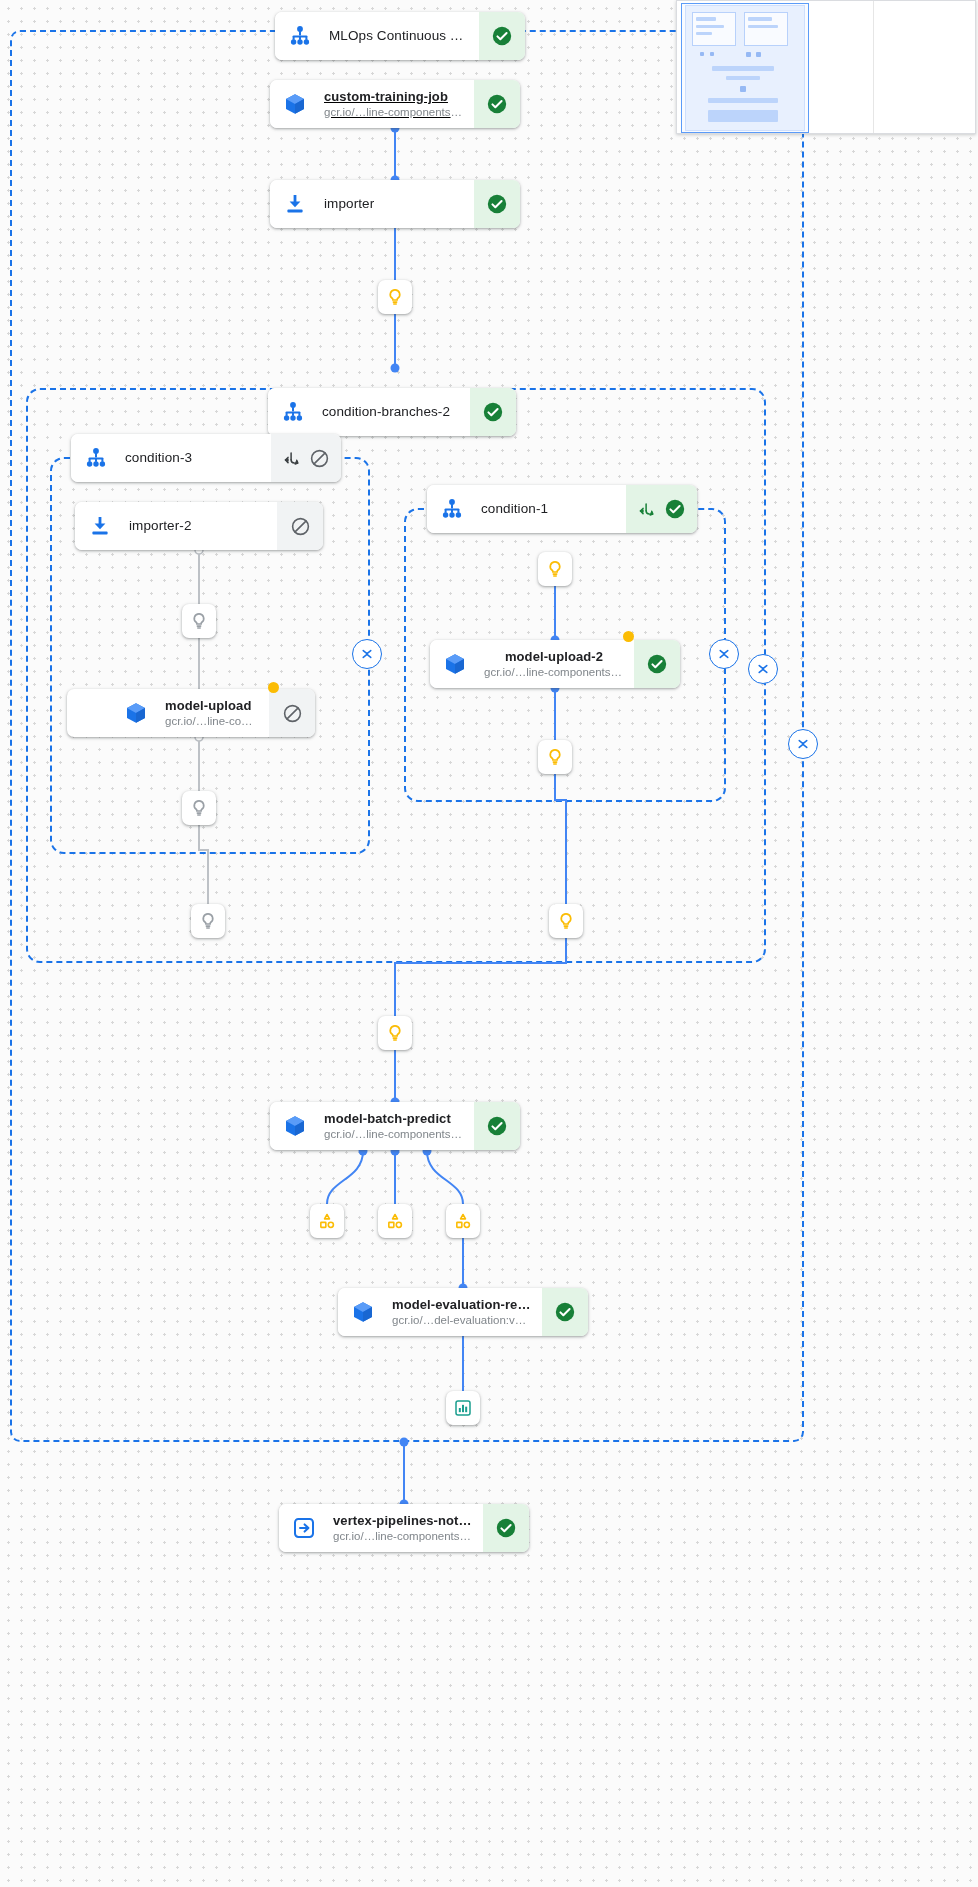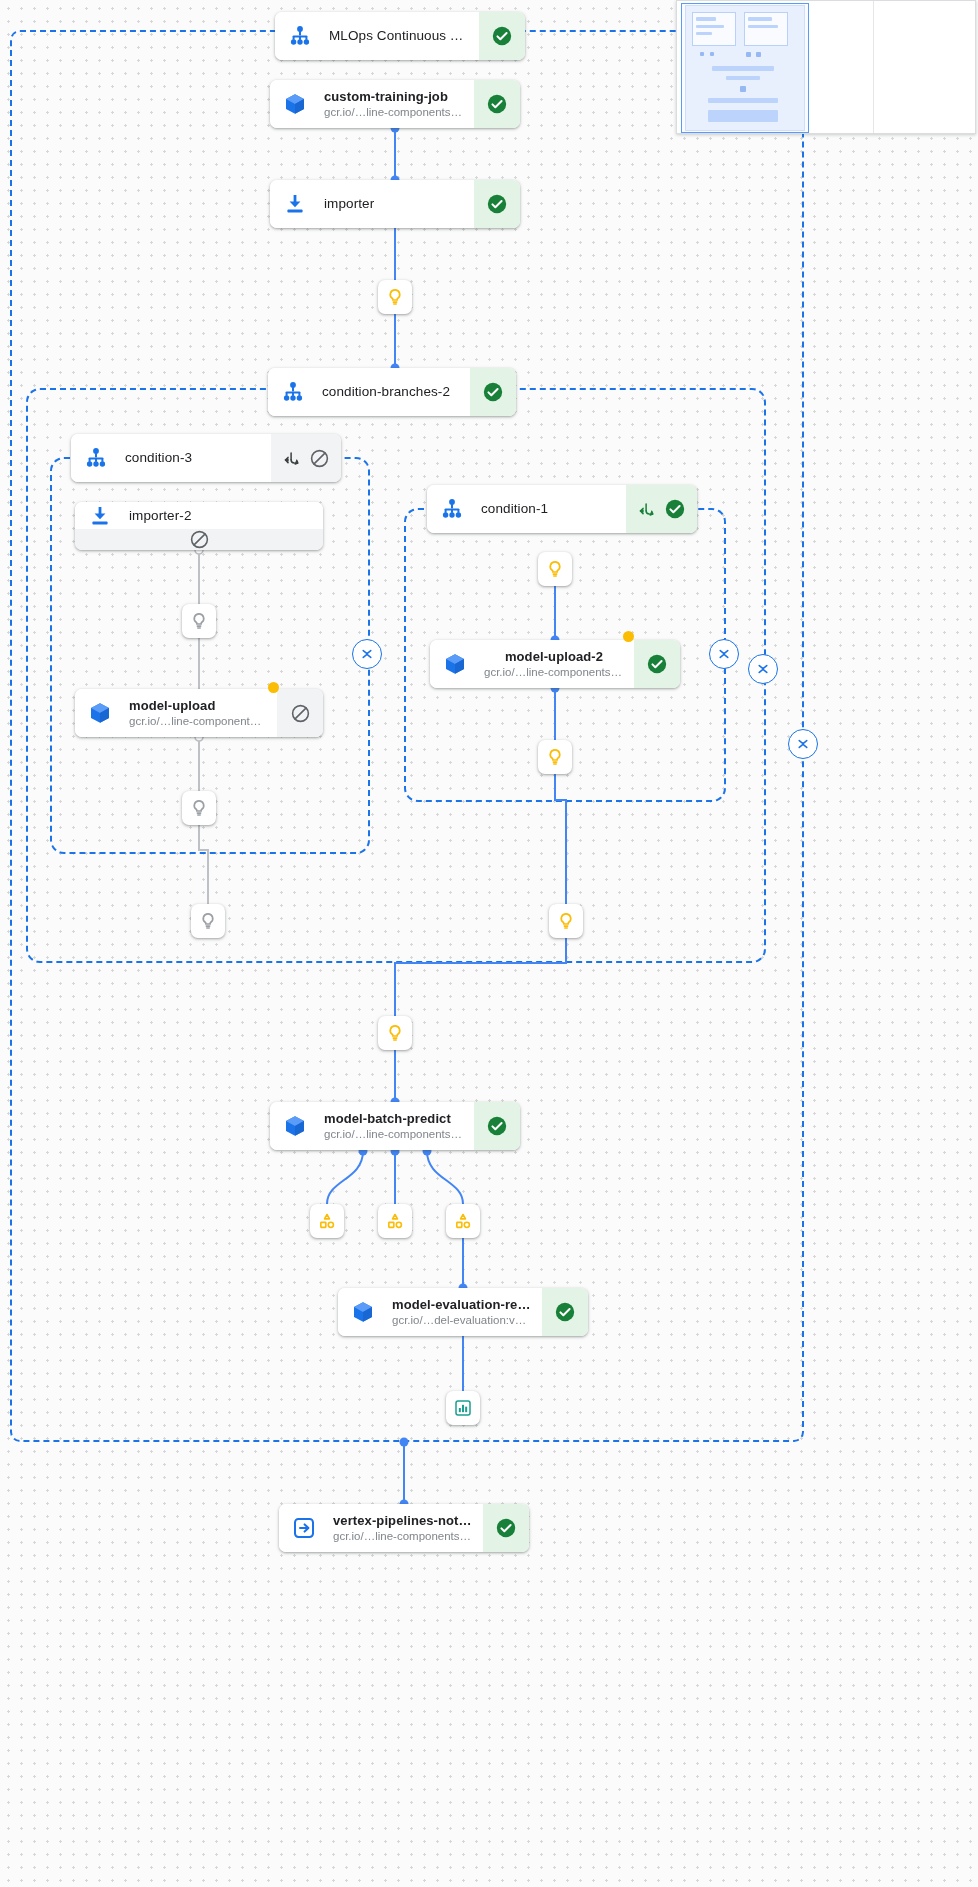--- a/index.html
+++ b/index.html
@@ -219,21 +219,21 @@
       </span>
     </div>
     <div class="nstatus ok">
       <svg width="22" height="22" viewBox="0 0 24 24">
         <circle cx="12" cy="12" r="10" fill="#188038"></circle>
         <path d="M7 12.4l3.2 3.2L17 8.8" fill="none" stroke="#fff" stroke-width="2.2" stroke-linecap="round" stroke-linejoin="round"></path>
       </svg>
     </div>
   </div>
 
-  <div class="node" style="left:270px; top:80px; width:250px;">
+  <div class="node" style="left:270px; top:80px; width:250px;text-decoration:underline;">
     <div class="nbody">
       <span class="nicon">
         <svg width="24" height="24" viewBox="0 0 24 24">
             <g>
           <path d="M12 2.2 21 7v10l-9 4.8L3 17V7z" fill="#1a73e8"></path>
           <path d="M12 2.2 21 7l-9 4.9L3 7z" fill="#5a9cf8"></path>
           <path d="M12 11.9 21 7v10l-9 4.8z" fill="#1967d2"></path>
         </g>
           </svg>
       </span>
@@ -266,21 +266,21 @@
       </span>
     </div>
     <div class="nstatus ok">
       <svg width="22" height="22" viewBox="0 0 24 24">
         <circle cx="12" cy="12" r="10" fill="#188038"></circle>
         <path d="M7 12.4l3.2 3.2L17 8.8" fill="none" stroke="#fff" stroke-width="2.2" stroke-linecap="round" stroke-linejoin="round"></path>
       </svg>
     </div>
   </div>
 
-  <div class="node" style="left:268px; top:368px; width:248px;">
+  <div class="node" style="left:268px; top:388px; width:248px;">
     <div class="nbody">
       <span class="nicon">
         <svg width="24" height="24" viewBox="0 0 24 24">
             <g fill="#1a73e8">
           <circle cx="12" cy="5" r="2.9"></circle>
               <rect x="11" y="7.2" width="2" height="4.2"></rect>
           <rect x="4.6" y="11.4" width="14.8" height="2" rx="1"></rect>
           <rect x="4.6" y="12.2" width="2" height="3.6"></rect>
               <rect x="11" y="12.2" width="2" height="3.6"></rect>
               <rect x="17.4" y="12.2" width="2" height="3.6"></rect>
@@ -337,21 +337,21 @@
             <path d="M20.6 18.8l-5 .3 2.5-4.8z"></path>
           </g>
       </svg>
       <svg width="21" height="21" viewBox="0 0 24 24">
         <circle cx="12" cy="12" r="9" fill="none" stroke="#5f6368" stroke-width="1.8"></circle>
         <path d="M5.8 18.2 18.2 5.8" stroke="#5f6368" stroke-width="1.8" stroke-linecap="round"></path>
       </svg>
     </div>
   </div>
 
-  <div class="node" style="left:75px; top:502px; width:248px;flex-direction:column;">
+  <div class="node" style="left:75px; top:502px; width:248px;">
     <div class="nbody">
       <span class="nicon">
         <svg width="24" height="24" viewBox="0 0 24 24">
             <g fill="#1a73e8">
           <rect x="10.6" y="3" width="2.8" height="8.4"></rect>
           <path d="M12 15.2 6.6 9.6h10.8z"></path>
           <rect x="4.4" y="17.6" width="15.2" height="2.8" rx="1"></rect>
         </g>
           </svg>
       </span>
@@ -360,21 +360,21 @@
       </span>
     </div>
     <div class="nstatus plainbg">
       <svg width="21" height="21" viewBox="0 0 24 24">
         <circle cx="12" cy="12" r="9" fill="none" stroke="#5f6368" stroke-width="1.8"></circle>
         <path d="M5.8 18.2 18.2 5.8" stroke="#5f6368" stroke-width="1.8" stroke-linecap="round"></path>
       </svg>
     </div>
   </div>
 
-  <div class="node" style="left:75px; top:689px; width:248px;">
+  <div class="node" style="left:67px; top:689px; width:248px;padding-left:44px;">
     <div class="nbody">
       <span class="nicon">
         <svg width="24" height="24" viewBox="0 0 24 24">
             <g>
           <path d="M12 2.2 21 7v10l-9 4.8L3 17V7z" fill="#1a73e8"></path>
           <path d="M12 2.2 21 7l-9 4.9L3 7z" fill="#5a9cf8"></path>
           <path d="M12 11.9 21 7v10l-9 4.8z" fill="#1967d2"></path>
         </g>
           </svg>
       </span>

